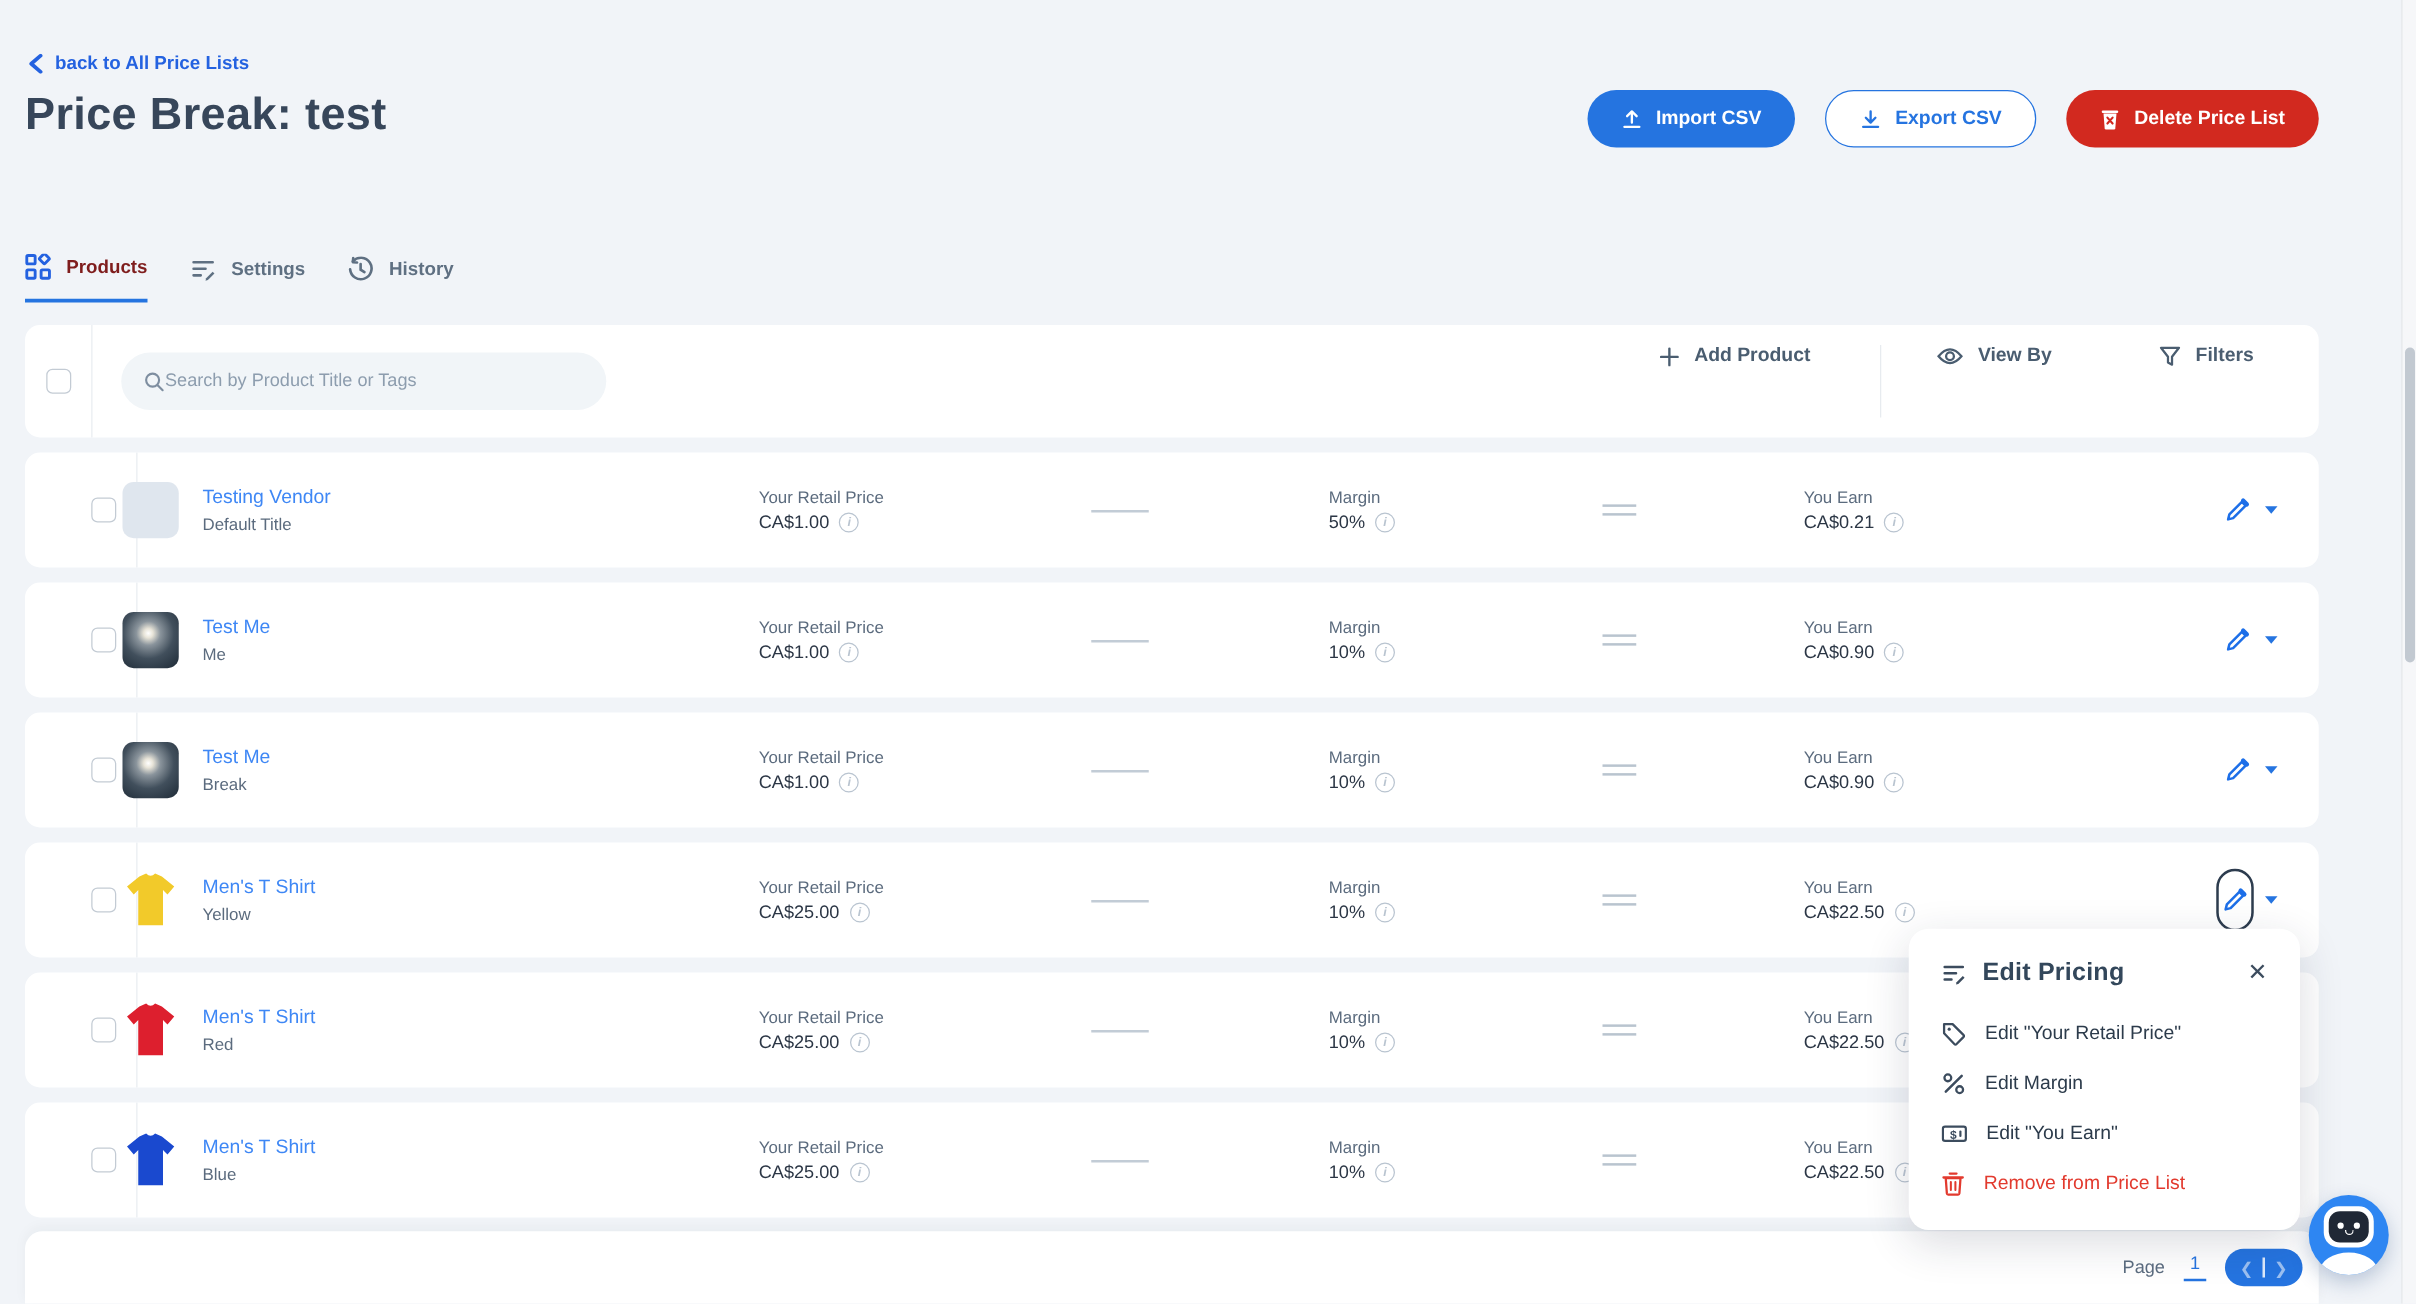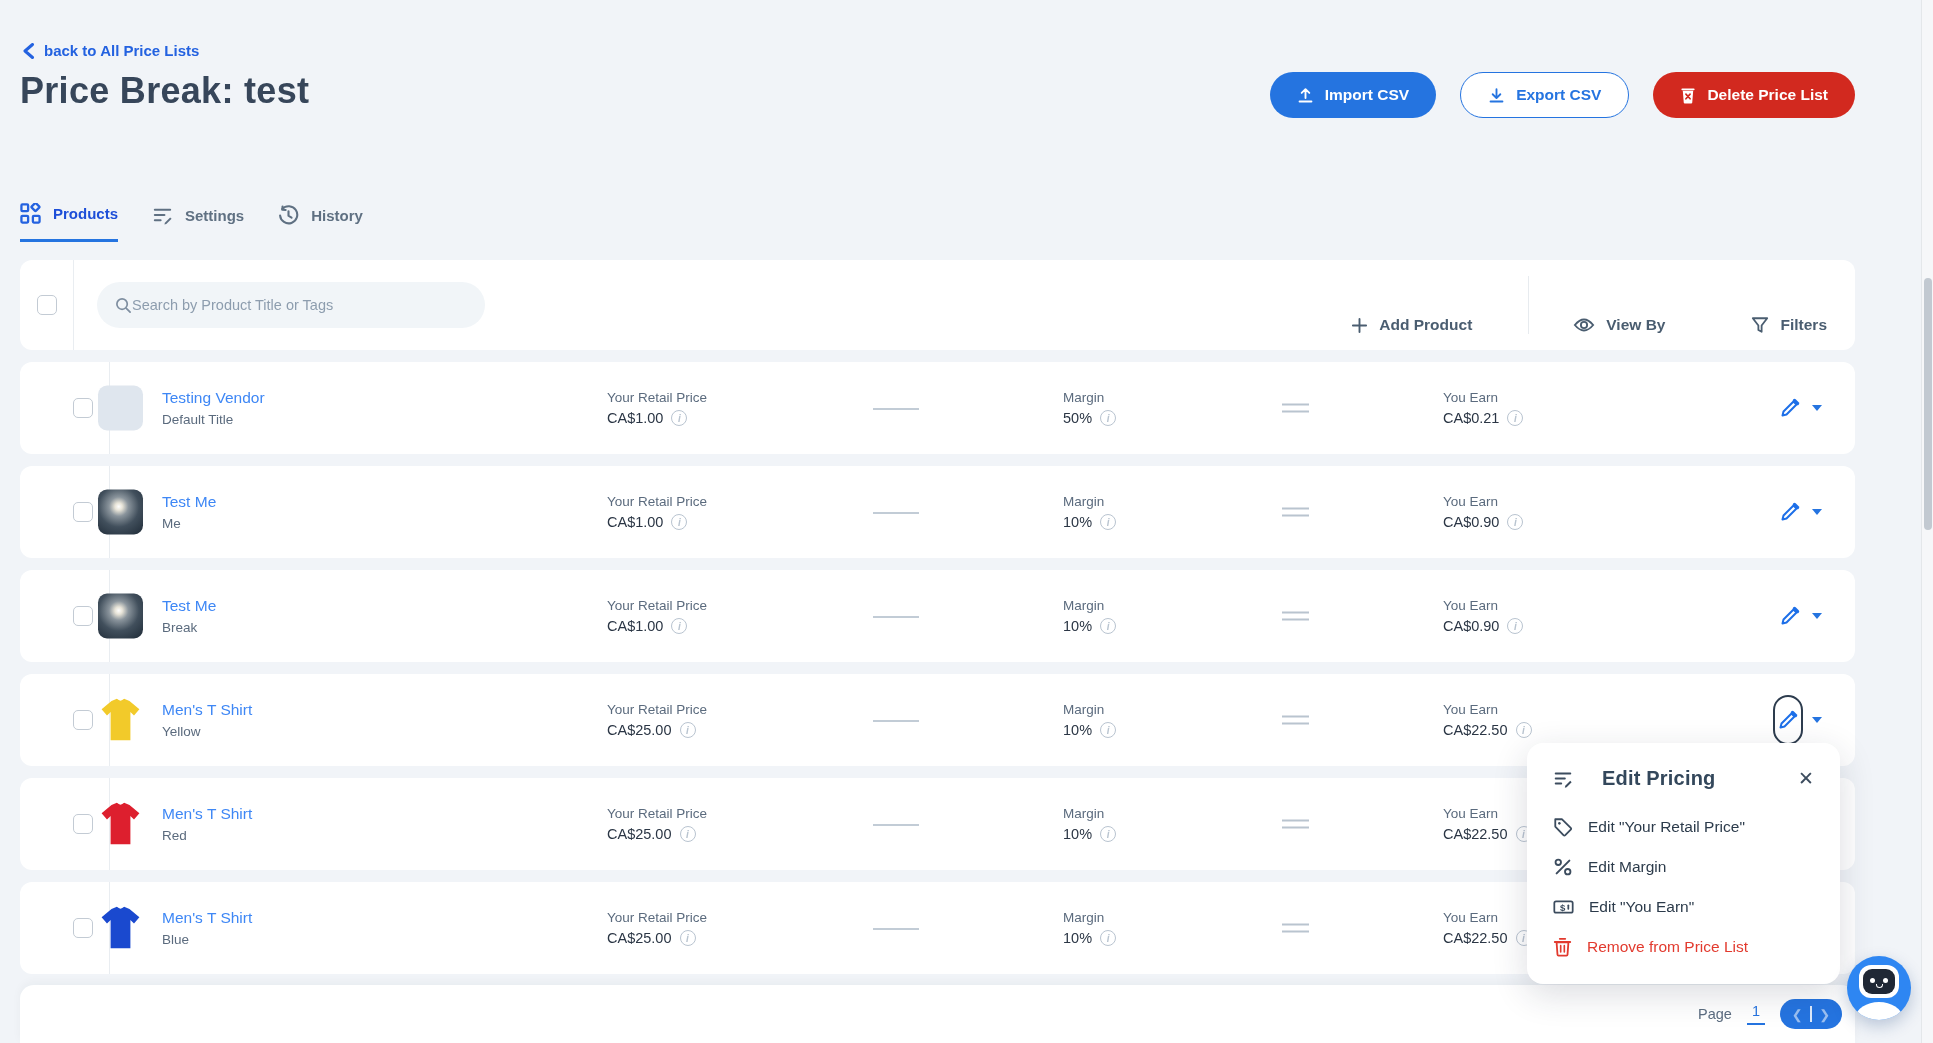--- a/index.html
+++ b/index.html
@@ -37,21 +37,21 @@
   .btn-outline { background:#fff; color:#2574e0; border:1.5px solid #2574e0; }
   .btn-danger  { background:#d2291f; color:#fff; }
 
   
   .tabs { position:absolute; left:20px; top:203px; display:flex; gap:34px; }
   .tab {
     display:flex; align-items:center; gap:12px;
     font-size:15px; font-weight:bold; color:#5f7082;
     padding-bottom:15px; cursor:pointer;
   }
-  .tab.active { color:#1d4ed8; border-bottom:3.5px solid #2574e0; }
+  .tab.active { color:#7f1d1d; border-bottom:3.5px solid #2574e0; }
   .tab svg { display:block; }
 
   
   .stack { position:absolute; left:20px; top:260px; width:1835px; }
   .card { background:#fff; border-radius:12px; position:relative; }
 
   
   .toolbar { height:90px; display:flex; align-items:center; }
   .check-cell {
     width:54px; align-self:stretch; flex:0 0 54px;
@@ -64,21 +64,21 @@
   }
   .search-wrap {
     margin-left:23px; width:388px; height:46px; border-radius:23px;
     background:#f1f5f8; display:flex; align-items:center; padding:0 18px; gap:0;
   }
   .search-wrap input {
     border:none; outline:none; background:transparent; flex:1;
     font-size:14.5px; color:#40556b; font-family:"Liberation Sans", sans-serif;
   }
   .search-wrap input::placeholder { color:#8d9dae; }
-  .toolbar-right { margin-left:auto; display:flex; align-items:flex-end; padding-right:28px; }
+  .toolbar-right { margin-left:auto; display:flex; align-items:flex-start; padding-right:52px; }
   .tool-btn {
     display:flex; align-items:center; gap:11px;
     font-size:15.5px; color:#4a5d70; font-weight:bold; cursor:pointer; white-space:nowrap;
   }
   .v-divider { width:1px; height:58px; background:#e7ebef; margin:0 44px 0 56px; }
   .gap-86 { width:86px; }
 
   
   .row { height:92px; margin-top:12px; display:flex; align-items:center;padding-left:36px; }
   .row:first-of-type { margin-top:0; }
@@ -123,21 +123,21 @@
   .caret { position:absolute; left:1792px; top:50%; transform:translateY(-3px);
            width:0; height:0; border-left:5.5px solid transparent;
            border-right:5.5px solid transparent; border-top:6.5px solid #2574e0; cursor:pointer; }
 
   
   .popup {
     position:absolute; left:1527px; top:743px; width:313px; height:241px;
     background:#fff; border-radius:16px; z-index:50;
     box-shadow:0 10px 35px rgba(30,40,60,.16); padding:24px 26px;
   }
-  .popup-head { display:flex; align-items:center; gap:29px; }
+  .popup-head { display:flex; align-items:center; gap:13px; }
   .popup-title { font-size:20px; font-weight:800; color:#33475b; letter-spacing:.2px; }
   .popup-close { margin-left:auto; cursor:pointer; color:#3c4c5e; font-size:19px; line-height:1; }
   .popup-items { margin-top:17px; }
   .popup-item { display:flex; align-items:center; gap:15px; height:40px;
                 font-size:15.5px; color:#2c3b4b; cursor:pointer; }
   .popup-item.danger { color:#e23a2e; }
 
   
   .bottom-bar {
     position:absolute; left:20px; top:985px; width:1835px; height:58px;

